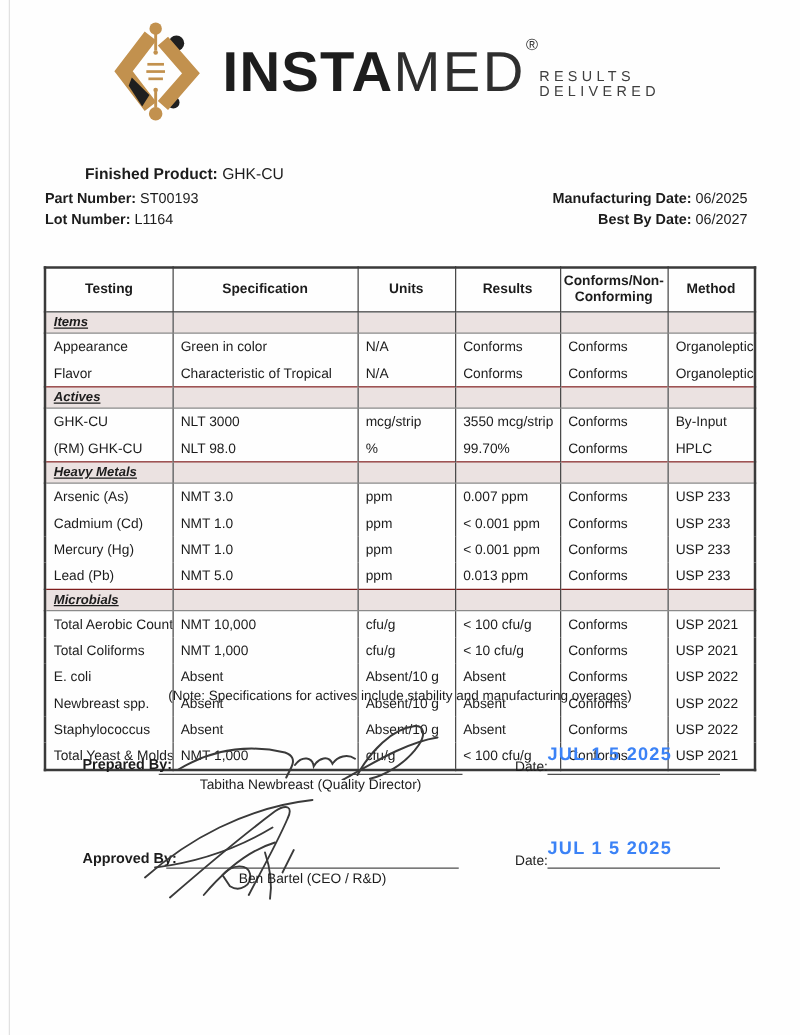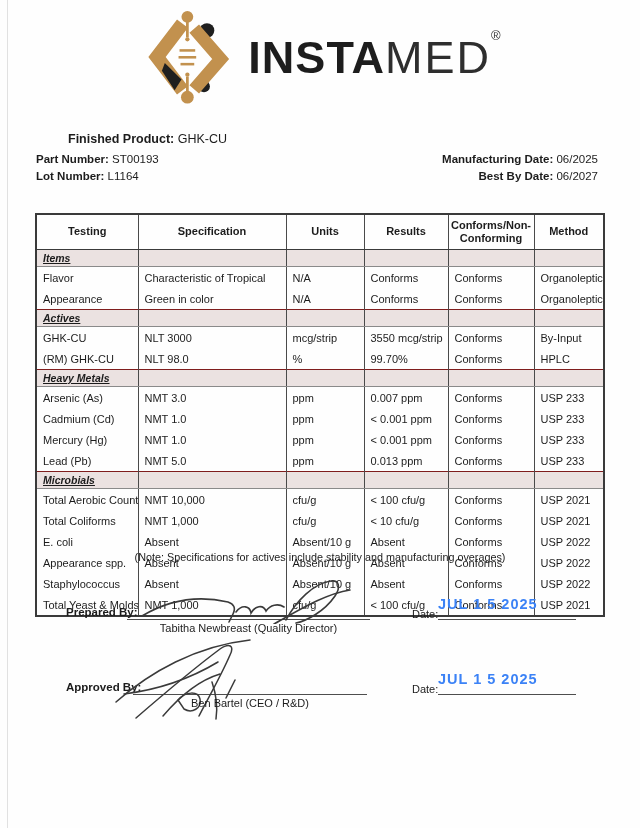--- a/index.html
+++ b/index.html
@@ -86,20 +86,21 @@
       <path d="M27,56 L44,73 L37,84 L24,64 Z" fill="#1f1f1f"></path>
 
       <path d="M57,21 L84,52 L57,83" fill="none" stroke="#c2914e" stroke-width="13" stroke-linejoin="miter"></path>
 
       <rect x="42" y="42" width="16" height="2.6" fill="#c2914e"></rect>
       <rect x="41" y="49" width="18" height="2.6" fill="#c2914e"></rect>
       <rect x="43" y="56" width="14" height="2.6" fill="#c2914e"></rect>
     </svg>
     <div class="wordmark-wrap">
       <div class="wordmark"><span class="brand-bold">INSTA</span><span class="brand-light">MED</span><span class="reg">®</span></div>
+      <div class="tagline">RESULTS DELIVERED</div>
     </div>
   </div>
 
   <div class="prod-info">
     <div class="prod-row first">
       <span><span class="lbl">Finished Product:</span><span class="val"> GHK-CU</span></span>
       <span></span>
     </div>
     <div class="prod-row">
       <span><span class="lbl">Part Number:</span><span class="val"> ST00193</span></span>
@@ -133,30 +134,30 @@
     <tbody>
         <tr class="section-row">
           <td class="section-label">Items</td>
           <td></td>
           <td></td>
           <td></td>
           <td></td>
           <td></td>
         </tr>
         <tr class="data-row">
+          <td>Appearance</td>
+          <td>Green in color</td>
+          <td>N/A</td>
+          <td>Conforms</td>
+          <td>Conforms</td>
+          <td>Organoleptic</td>
+        </tr>
+        <tr class="data-row">
           <td>Flavor</td>
           <td>Characteristic of Tropical</td>
-          <td>N/A</td>
-          <td>Conforms</td>
-          <td>Conforms</td>
-          <td>Organoleptic</td>
-        </tr>
-        <tr class="data-row">
-          <td>Appearance</td>
-          <td>Green in color</td>
           <td>N/A</td>
           <td>Conforms</td>
           <td>Conforms</td>
           <td>Organoleptic</td>
         </tr>
         <tr class="section-row">
           <td class="section-label">Actives</td>
           <td></td>
           <td></td>
           <td></td>
@@ -245,21 +246,21 @@
         </tr>
         <tr class="data-row">
           <td>E. coli</td>
           <td>Absent</td>
           <td>Absent/10 g</td>
           <td>Absent</td>
           <td>Conforms</td>
           <td>USP 2022</td>
         </tr>
         <tr class="data-row">
-          <td>Appearance spp.</td>
+          <td>Newbreast spp.</td>
           <td>Absent</td>
           <td>Absent/10 g</td>
           <td>Absent</td>
           <td>Conforms</td>
           <td>USP 2022</td>
         </tr>
         <tr class="data-row">
           <td>Staphylococcus</td>
           <td>Absent</td>
           <td>Absent/10 g</td>

